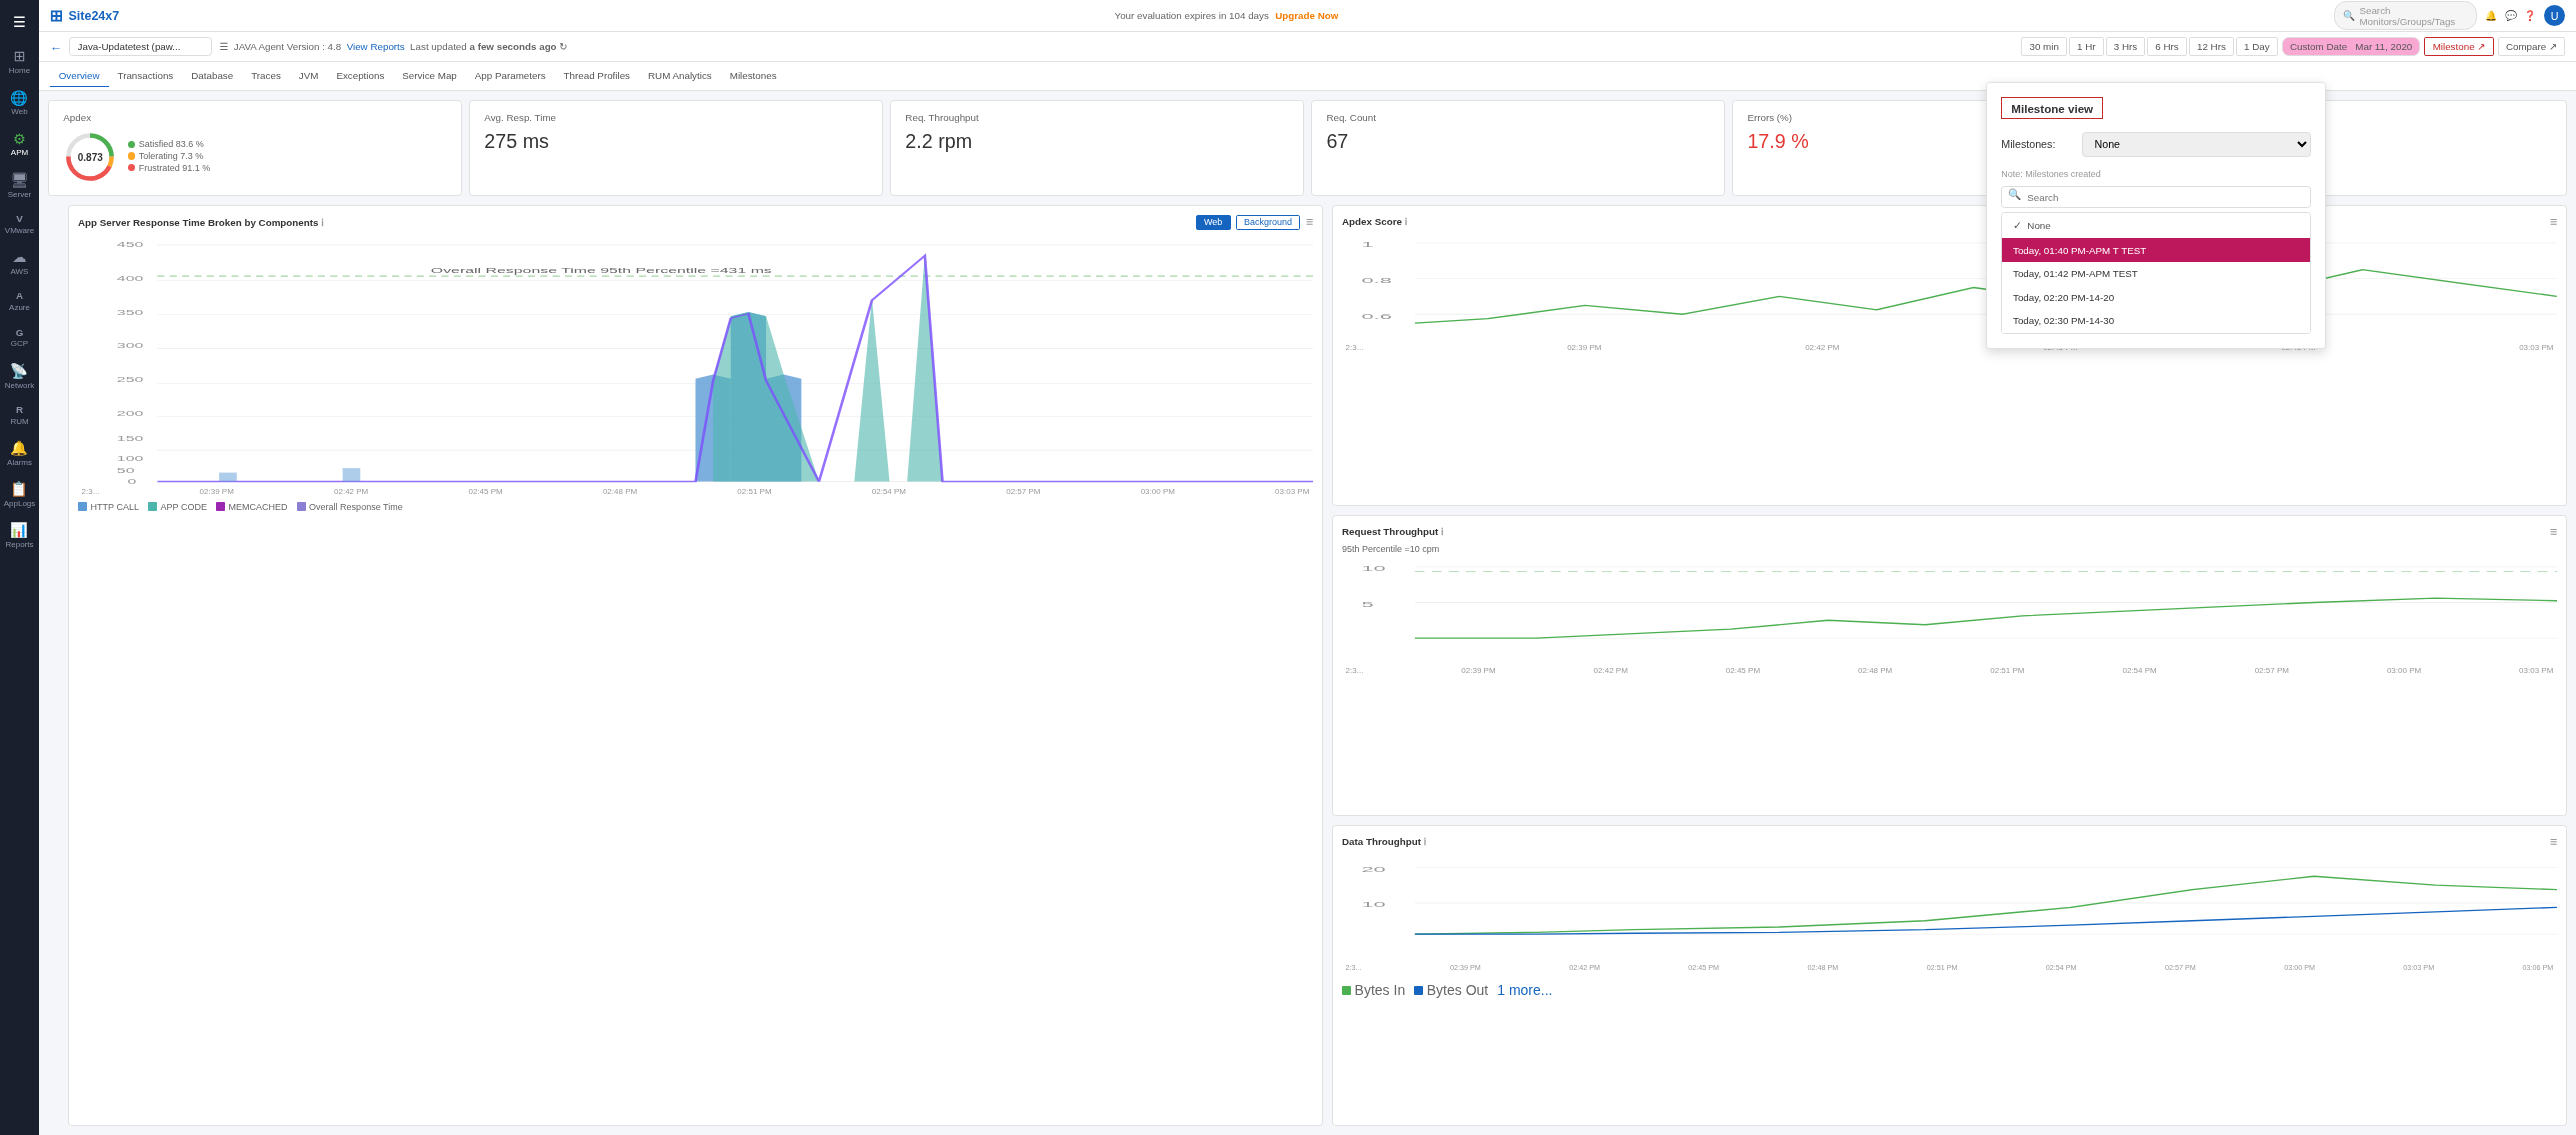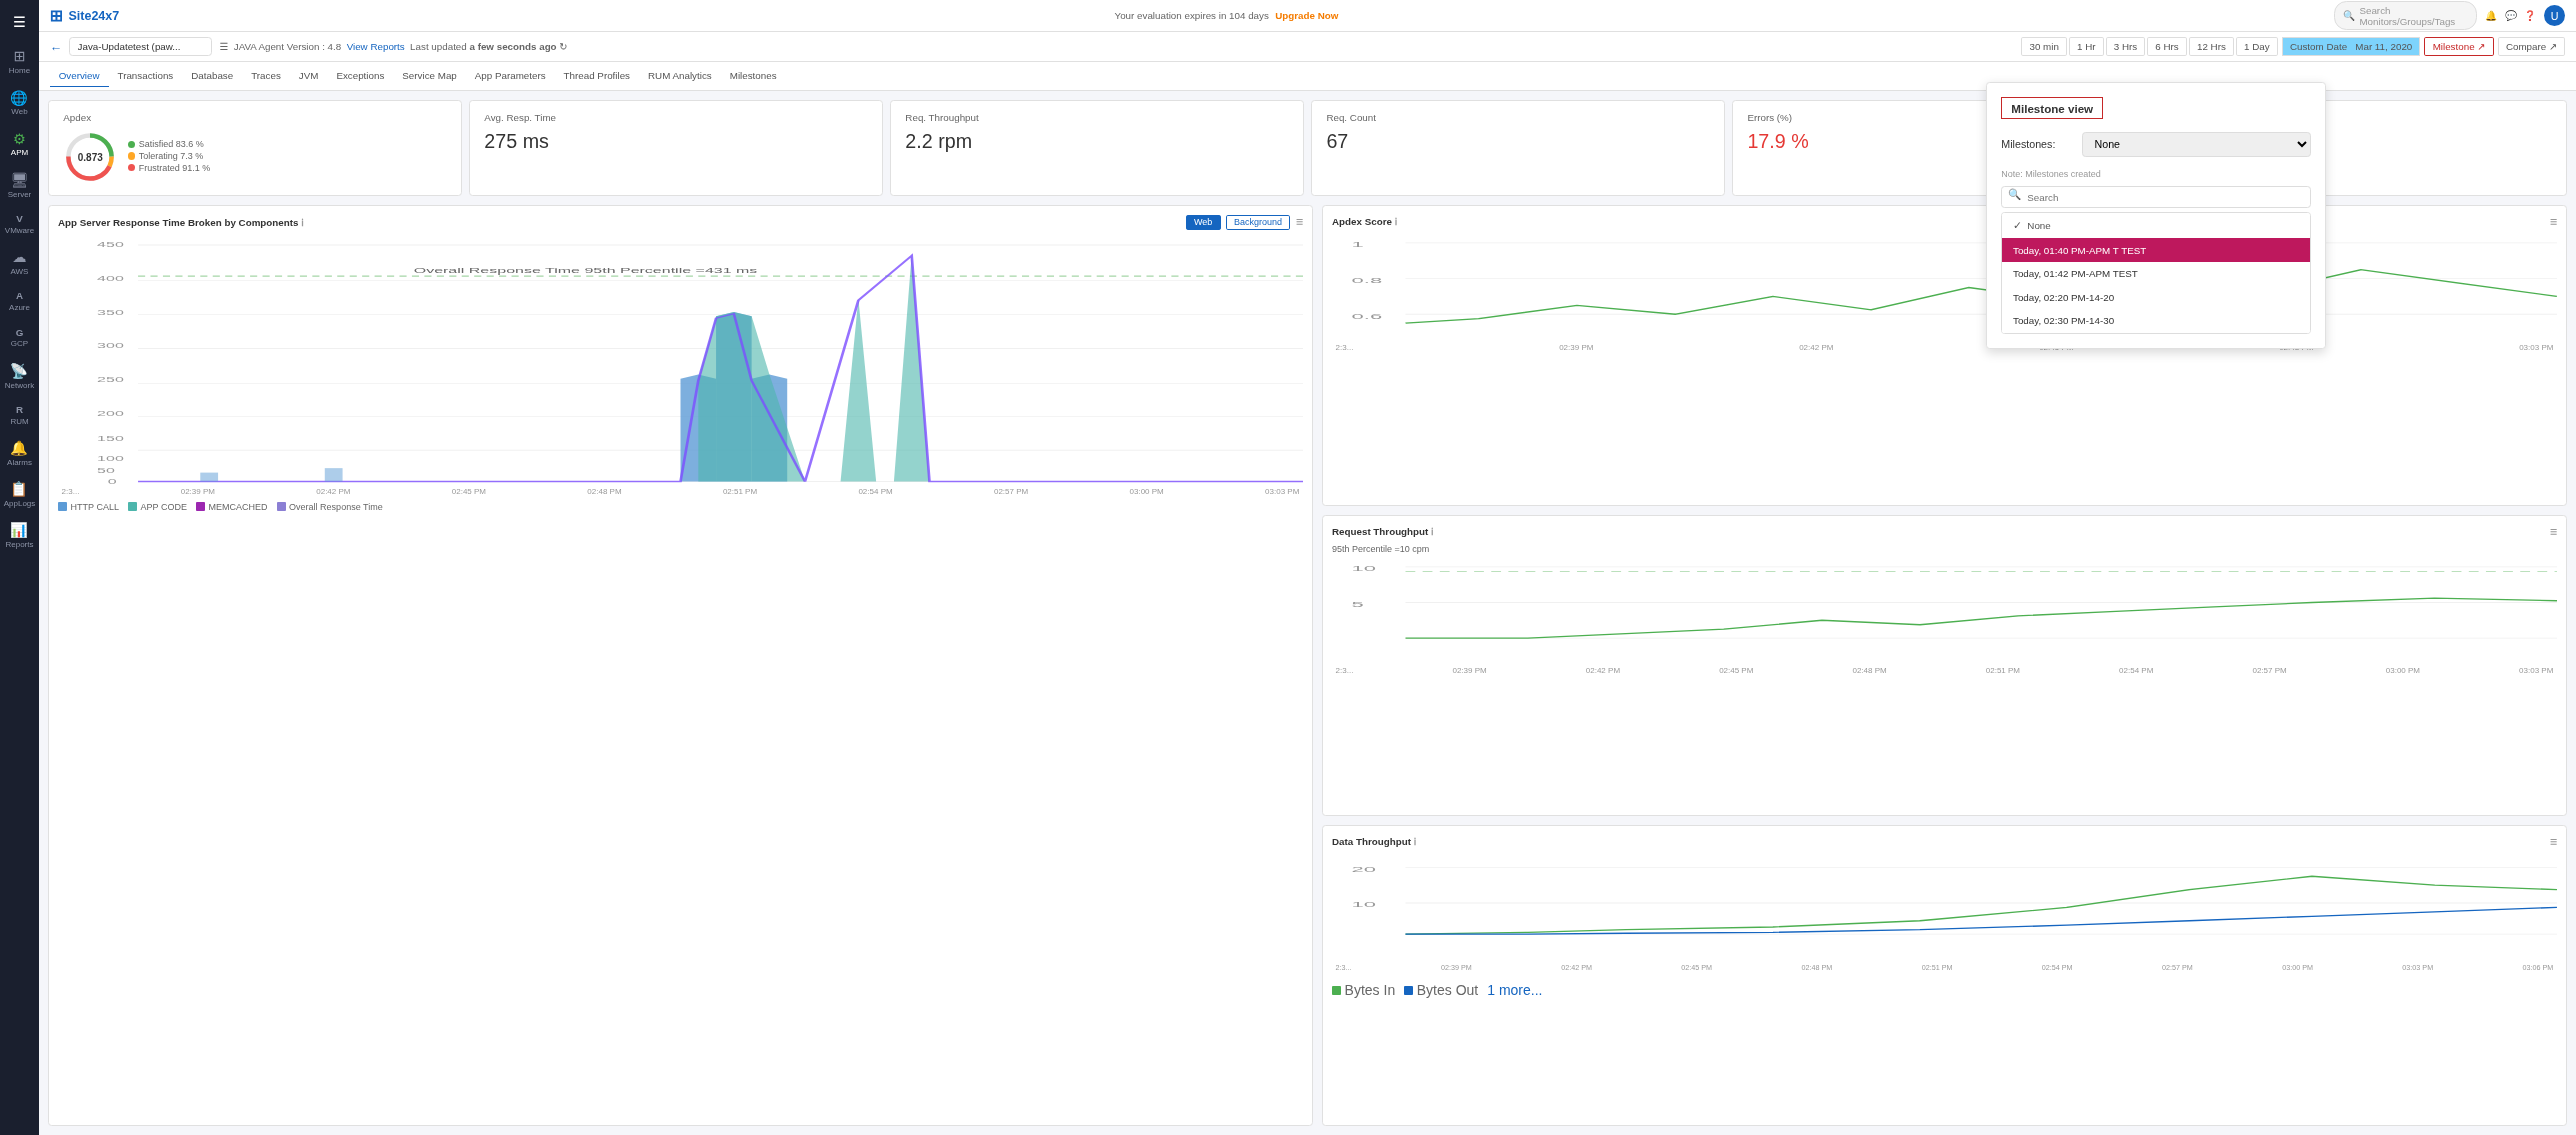--- a/index.html
+++ b/index.html
@@ -33,21 +33,21 @@
     
     .secondary-header { background: #fff; border-bottom: 0.9px solid #e0e0e0; padding: 0 10.7px; height: 30px; display: flex; align-items: center; justify-content: space-between; flex-shrink: 0; }
     .breadcrumb-nav { display: flex; align-items: center; gap: 7.2px; }
     .back-btn { color: #1565c0; cursor: pointer; font-size: 12.5px; }
     .monitor-select { border: 0.9px solid #ddd; border-radius: 3.6px; padding: 2.7px 21.5px 2.7px 7.2px; font-size: 9.8px; background: #fff; cursor: pointer; min-width: 143px; appearance: none; color: #333; }
     .agent-info { font-size: 9.8px; color: #666; display: flex; align-items: center; gap: 5.4px; }
     .view-reports-link { color: #1565c0; cursor: pointer; font-weight: 500; }
     .header-right { display: flex; align-items: center; gap: 4px; }
     .time-buttons { display: flex; align-items: center; gap: 1.8px; }
     .time-btn { padding: 2.7px 7.2px; border: 0.9px solid #ddd; background: #fff; cursor: pointer; font-size: 9.8px; color: #555; border-radius: 1.8px; }
-    .custom-date-btn { padding: 2.7px 7.2px; border: 0.9px solid #ddd; background: #7dd3fc; cursor: pointer; font-size: 9.8px; color: #555; border-radius: 0; }
+    .custom-date-btn { padding: 2.7px 7.2px; border: 0.9px solid #ddd; background: #f9a8d4; cursor: pointer; font-size: 9.8px; color: #555; border-radius: 7px; }
     .milestone-btn { padding: 2.7px 7.2px; border: 1.8px solid #c62828; background: #fff; cursor: pointer; font-size: 9.8px; color: #c62828; border-radius: 1.8px; font-weight: 500; }
     .compare-btn { padding: 2.7px 7.2px; border: 0.9px solid #ddd; background: #fff; cursor: pointer; font-size: 9.8px; color: #555; border-radius: 1.8px; }
 
     
     .nav-tabs { background: #fff; border-bottom: 0.9px solid #e0e0e0; padding: 0 10.7px; display: flex; align-items: center; height: 29px; flex-shrink: 0; }
     .nav-tab { padding: 5.4px 9px; font-size: 9.8px; color: #555; cursor: pointer; border-bottom: 1.8px solid transparent; white-space: nowrap; }
     .nav-tab.active { color: #1565c0; border-bottom-color: #1565c0; font-weight: 500; }
 
     
     .content { flex: 1; overflow: auto; padding: 9px; display: flex; flex-direction: column; gap: 9px; }
@@ -62,21 +62,21 @@
     .apdex-gauge { position: relative; width: 54px; height: 54px; }
     .apdex-score-text { position: absolute; top: 50%; left: 50%; transform: translate(-50%,-50%); font-size: 10px; font-weight: 600; color: #333; }
     .apdex-legend { font-size: 9px; color: #666; }
     .apdex-legend-item { display: flex; align-items: center; gap: 3.6px; margin-bottom: 1.8px; }
     .legend-dot { width: 7.2px; height: 7.2px; border-radius: 50%; flex-shrink: 0; }
     .data-thru-values { font-size: 9.8px; color: #666; margin-top: 3.6px; }
 
     
     .charts-row { display: flex; gap: 9px; flex: 1; }
     .chart-card { background: #fff; border: 0.9px solid #e0e0e0; border-radius: 3.6px; padding: 9px; }
-    .chart-left { flex: 1; }
+    .chart-left { flex: 1; margin-left: 20px; }
     .chart-right-col { flex: 1; display: flex; flex-direction: column; gap: 9px; }
     .chart-header { display: flex; align-items: center; justify-content: space-between; margin-bottom: 5.4px; }
     .chart-title { font-size: 9.8px; font-weight: 600; color: #333; }
     .chart-controls { display: flex; align-items: center; gap: 5.4px; }
     .chart-btn { padding: 1.8px 7.2px; border: 0.9px solid #1565c0; border-radius: 1.8px; font-size: 9px; color: #1565c0; cursor: pointer; background: #fff; }
     .chart-btn.active { background: #1565c0; color: #fff; }
     .chart-menu { color: #999; cursor: pointer; font-size: 12.5px; }
     .chart-area { width: 100%; height: 250px; position: relative; overflow: hidden; }
     .chart-small { height: 107px; }
     .chart-xaxis { display: flex; justify-content: space-between; font-size: 8px; color: #999; margin-top: 1.8px; padding: 0 3.6px; }

